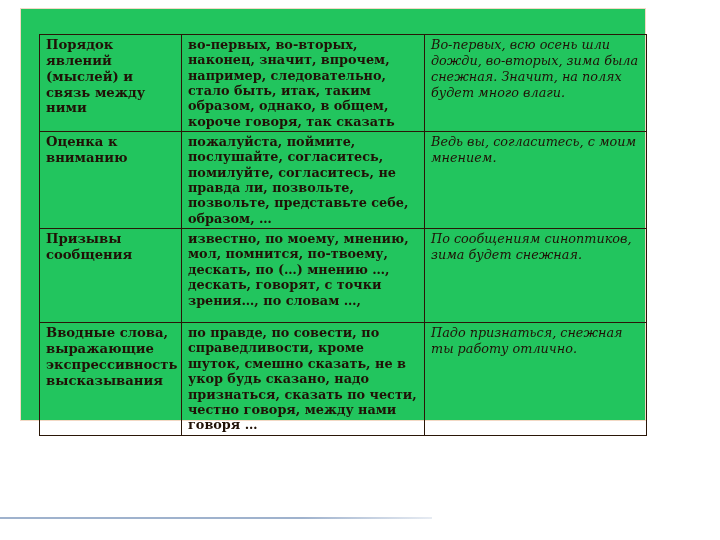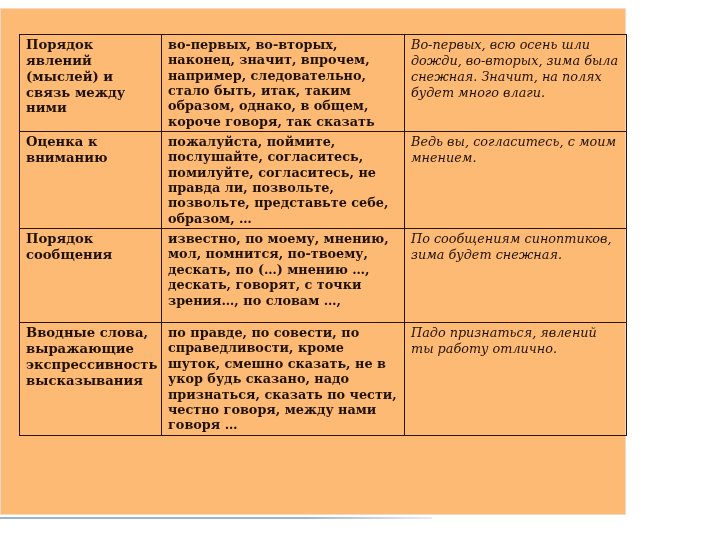--- a/index.html
+++ b/index.html
@@ -1,19 +1,19 @@
 <!DOCTYPE html>
 <html><head>
 <meta charset="utf-8">
 <style>
   html,body{margin:0;padding:0;width:720px;height:540px;overflow:hidden;background:#ffffff;}
   .slide{position:absolute;left:0;top:0;width:720px;height:540px;background:#ffffff;
          font-family:"DejaVu Serif",serif;}
-  .panel{position:absolute;left:0;top:8px;width:626px;height:507px;
-         background:#fdba74;border:1px solid #f2d9c5;box-sizing:border-box;}
+  .panel{position:absolute;left:20px;top:8px;width:626px;height:413px;
+         background:#22c55e;border:1px solid #f2d9c5;box-sizing:border-box;}
   .accent-band{position:absolute;left:640px;top:0;width:80px;height:540px;
       background:
         radial-gradient(circle 4px at 12px 10px, rgba(255,255,255,0.05) 60%, transparent 61%),
         radial-gradient(circle 4px at 40px 24px, rgba(0,0,0,0.06) 60%, transparent 61%),
         linear-gradient(to right, rgba(0,0,0,0) 0 84%, rgba(0,0,0,0.22) 86% 94%, rgba(0,0,0,0.08) 100%),
         linear-gradient(to bottom,#4b174c 0%,#5d2160 22%,#7c2d7c 55%,#9639923 0,#963992 75%,#a946a2 100%);
       background-size:28px 28px,28px 28px,100% 100%,100% 100%;}
   .bottom-line{position:absolute;left:0;top:517px;width:432px;height:2px;
       background:linear-gradient(to right,#9fb2cd 0 70%,rgba(159,178,205,0.25) 100%);}
   table.grid{position:absolute;left:18px;top:25px;border-collapse:collapse;
@@ -41,27 +41,27 @@
             <td class="c1">Порядок явлений (мыслей) и связь между ними</td>
             <td class="c2">во-первых, во-вторых, наконец,  значит, впрочем, например, следовательно, стало быть, итак, таким образом,  однако,  в  общем, короче говоря, так сказать</td>
             <td class="c3"><span class="b">Во-первых,</span><span> всю осень шли дожди, </span><span class="b">во-вторых,</span><span> зима была снежная. </span><span class="b">Значит,</span><span> на полях будет много влаги.</span></td>
           </tr>
           <tr style="height: 94px;">
             <td class="c1">Оценка к вниманию</td>
             <td class="c2">пожалуйста, поймите, послушайте, согласитесь, помилуйте, согласитесь, не правда ли, позвольте, позвольте, представьте себе, образом, …</td>
             <td class="c3"><span>Ведь вы, </span><span class="b">согласитесь,</span><span> с моим мнением.</span></td>
           </tr>
           <tr style="height: 94px;">
-            <td class="c1">Порядок сообщения</td>
+            <td class="c1">Призывы сообщения</td>
             <td class="c2">известно, по моему, мнению, мол, помнится, по-твоему, дескать, по (…) мнению …,  дескать, говорят,  с точки зрения…, по словам …,</td>
             <td class="c3"><span class="b">По сообщениям синоптиков,</span><span> зима будет снежная.</span></td>
           </tr>
           <tr style="height: 110px;">
             <td class="c1">Вводные слова, выражающие экспрессивность высказывания</td>
             <td class="c2">по правде, по совести, по справедливости, кроме шуток, смешно сказать, не в укор будь сказано, надо признаться, сказать по чести, честно говоря, между нами говоря …</td>
-            <td class="c3"><span class="b">Падо признаться,</span><span> явлений ты работу отлично.</span></td>
+            <td class="c3"><span class="b">Падо признаться,</span><span> снежная ты работу отлично.</span></td>
           </tr>
         </tbody>
     </table>
   </div>
   <div class="accent-band"></div>
   <div class="bottom-line"></div>
 </div>
 
 </body></html>

